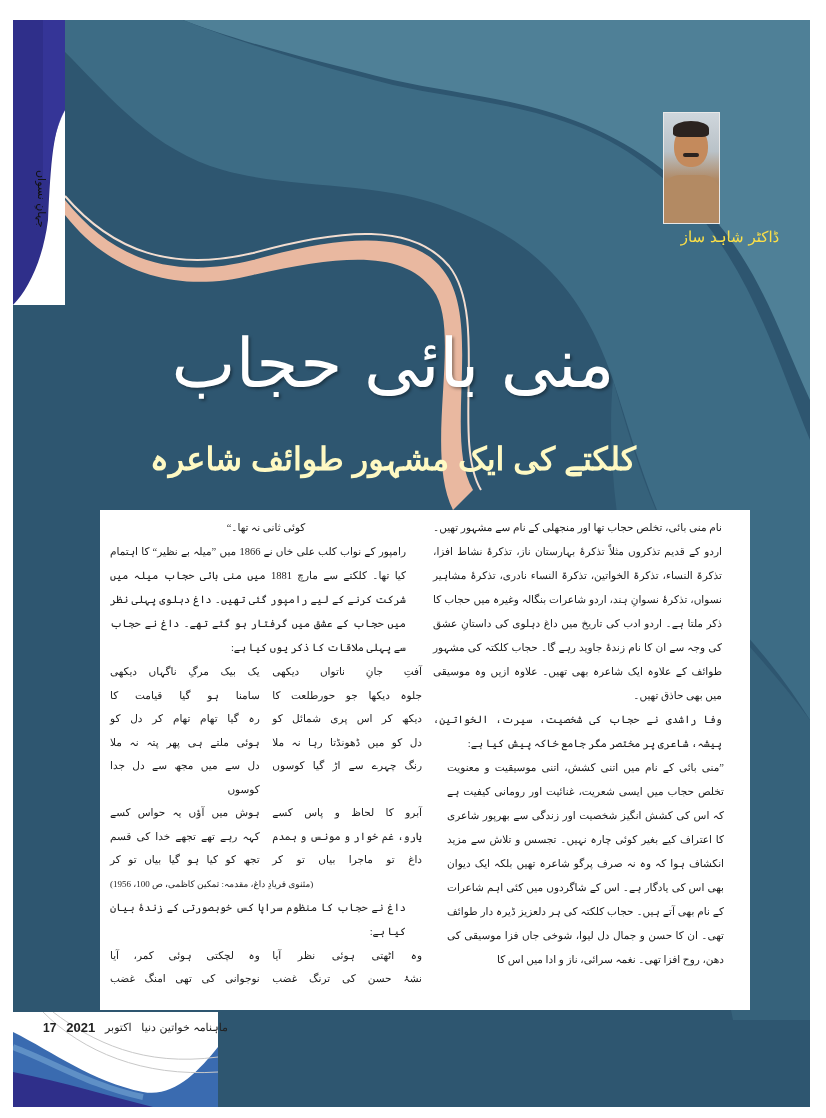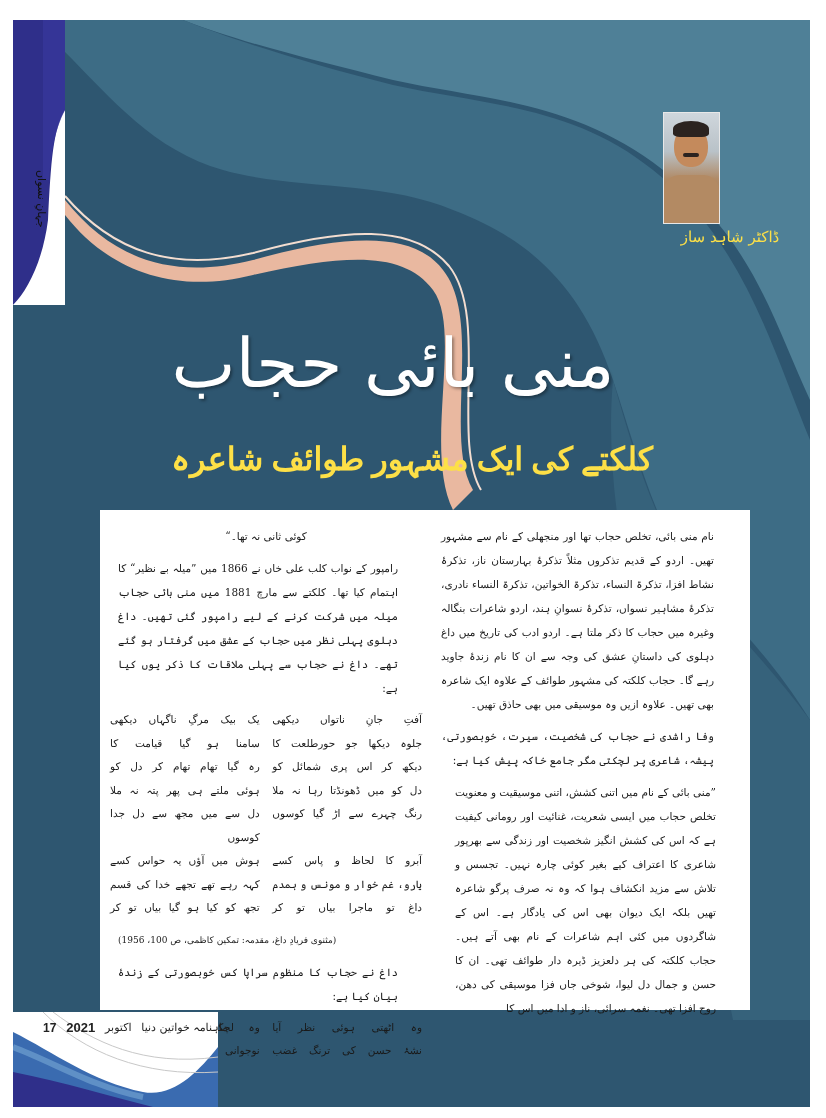--- a/index.html
+++ b/index.html
@@ -9,26 +9,26 @@
   .sidebar-strip { position:absolute; left:0; top:0; width:52px; height:285px; background:#ffffff; overflow:hidden; }
   .sidebar-strip svg { position:absolute; left:0; top:0; }
   .sidebar-label { position:absolute; left:22px; top:150px; writing-mode:vertical-rl; font-size:11px; color:#111; direction:rtl; font-family:"DejaVu Sans", sans-serif; }
   .portrait { position:absolute; left:650px; top:92px; width:55px; height:110px; background:linear-gradient(180deg,#cfd6dc 0%,#b9c2c8 35%,#b08a66 60%,#a07c5a 100%); border:1px solid #e8e8e8; overflow:hidden; }
   .portrait .head { position:absolute; left:10px; top:12px; width:34px; height:42px; border-radius:50% 50% 45% 45%; background:#c48a5c; }
   .portrait .hair { position:absolute; left:9px; top:8px; width:36px; height:16px; border-radius:50% 50% 20% 20%; background:#2b2320; }
   .portrait .mustache { position:absolute; left:19px; top:40px; width:16px; height:4px; border-radius:3px; background:#2b2320; }
   .portrait .body { position:absolute; left:0; top:62px; width:55px; height:48px; border-radius:30% 30% 0 0; background:#b38a63; }
   .author-name { position:absolute; left:662px; top:208px; width:110px; text-align:center; direction:rtl; color:#fde047; font-size:15px; font-family:"DejaVu Serif", serif; }
   .title { position:absolute; left:120px; top:290px; width:520px; text-align:center; direction:rtl; color:#ffffff; font-size:68px; font-weight:normal; line-height:1; font-family:"DejaVu Serif", serif; text-shadow:2px 2px 3px rgba(0,0,0,.35);margin-top:20px; }
-  .subtitle { position:absolute; left:120px; top:420px; width:520px; direction:rtl; color:#fde047; font-size:32px; font-weight:bold; font-family:Liberation Serif, serif; }
+  .subtitle { position:absolute; left:120px; top:420px; width:520px; text-align:center; direction:rtl; color:#fef9c3; font-size:32px; font-weight:bold; font-family:Liberation Sans, sans-serif; }
   .textbox { position:absolute; left:87px; top:490px; width:650px; height:500px; background:#ffffff; }
   .col { position:absolute; top:6px; direction:rtl; font-family:"DejaVu Serif", serif; color:#1a1a1a; font-size:10.5px; line-height:24px; text-align:justify; }
   .col-right { left:333px; width:305px; }
   .col-left { left:10px; width:312px; }
-  .col p { margin:8px; }
+  .col p { margin:0;font-family:Liberation Serif, serif; }
   .indent { padding-right:16px; }
   .quote { padding-right:14px; padding-left:14px; }
   .center { text-align:center; }
   .citation { font-size:9px; text-align:left; }
   .verse { display:flex; flex-direction:row; justify-content:space-between; line-height:23.5px; }
   .verse span { width:48%; text-align:justify; text-align-last:justify; }
   .footer-area { position:absolute; left:0; top:992px; width:205px; height:95px; background:#ffffff; overflow:hidden; }
   .footer-area svg { position:absolute; left:0; top:0; }
   .footer-text { position:absolute; left:30px; top:1000px; width:185px; display:flex; flex-direction:row-reverse; justify-content:space-between; align-items:center; }
   .magazine-name { font-size:11px; color:#222; direction:rtl; font-family:"DejaVu Serif", serif; }
@@ -65,21 +65,21 @@
     <div class="mustache"></div>
   </div>
   <div class="author-name">ڈاکٹر شاہد ساز</div>
 
   <div class="title">منی بائی حجاب</div>
   <div class="subtitle">کلکتے کی ایک مشہور طوائف شاعرہ</div>
 
   <div class="textbox">
     <div class="col col-right">
       <p class="indent">نام منی بائی، تخلص حجاب تھا اور منجھلی کے نام سے مشہور تھیں۔ اردو کے قدیم تذکروں مثلاً تذکرۂ بہارستان ناز، تذکرۂ نشاط افزا، تذکرۃ النساء، تذکرۃ الخواتین، تذکرۃ النساء نادری، تذکرۂ مشاہیر نسواں، تذکرۂ نسوانِ ہند، اردو شاعرات بنگالہ وغیرہ میں حجاب کا ذکر ملتا ہے۔ اردو ادب کی تاریخ میں داغ دہلوی کی داستانِ عشق کی وجہ سے ان کا نام زندۂ جاوید رہے گا۔ حجاب کلکتہ کی مشہور طوائف کے علاوہ ایک شاعرہ بھی تھیں۔ علاوہ ازیں وہ موسیقی میں بھی حاذق تھیں۔</p>
-      <p class="indent">وفا راشدی نے حجاب کی شخصیت، سیرت، خوبصورتی، پیشہ، شاعری پر لچکتی مگر جامع خاکہ پیش کیا ہے:</p>
+      <p class="indent">وفا راشدی نے حجاب کی شخصیت، سیرت، الخواتین، پیشہ، شاعری پر مختصر مگر جامع خاکہ پیش کیا ہے:</p>
       <p class="quote">”منی بائی کے نام میں اتنی کشش، اتنی موسیقیت و معنویت تخلص حجاب میں ایسی شعریت، غنائیت اور رومانی کیفیت ہے کہ اس کی کشش انگیز شخصیت اور زندگی سے بھرپور شاعری کا اعتراف کیے بغیر کوئی چارہ نہیں۔ تجسس و تلاش سے مزید انکشاف ہوا کہ وہ نہ صرف پرگو شاعرہ تھیں بلکہ ایک دیوان بھی اس کی یادگار ہے۔ اس کے شاگردوں میں کئی اہم شاعرات کے نام بھی آتے ہیں۔ حجاب کلکتہ کی ہر دلعزیز ڈیرہ دار طوائف تھی۔ ان کا حسن و جمال دل لیوا، شوخی جاں فزا موسیقی کی دھن، روح افزا تھی۔ نغمہ سرائی، ناز و ادا میں اس کا</p>
     </div>
 
     <div class="col col-left">
       <p class="center">کوئی ثانی نہ تھا۔“</p>
       <p class="indent">رامپور کے نواب کلب علی خاں نے 1866 میں ”میلہ بے نظیر“ کا اہتمام کیا تھا۔ کلکتے سے مارچ 1881 میں منی بائی حجاب میلہ میں شرکت کرنے کے لیے رامپور گئی تھیں۔ داغ دہلوی پہلی نظر میں حجاب کے عشق میں گرفتار ہو گئے تھے۔ داغ نے حجاب سے پہلی ملاقات کا ذکر یوں کیا ہے:</p>
       <div>
         <div class="verse">
             <span>آفتِ جانِ ناتواں دیکھی</span>
             <span>یک بیک مرگِ ناگہاں دیکھی</span>

